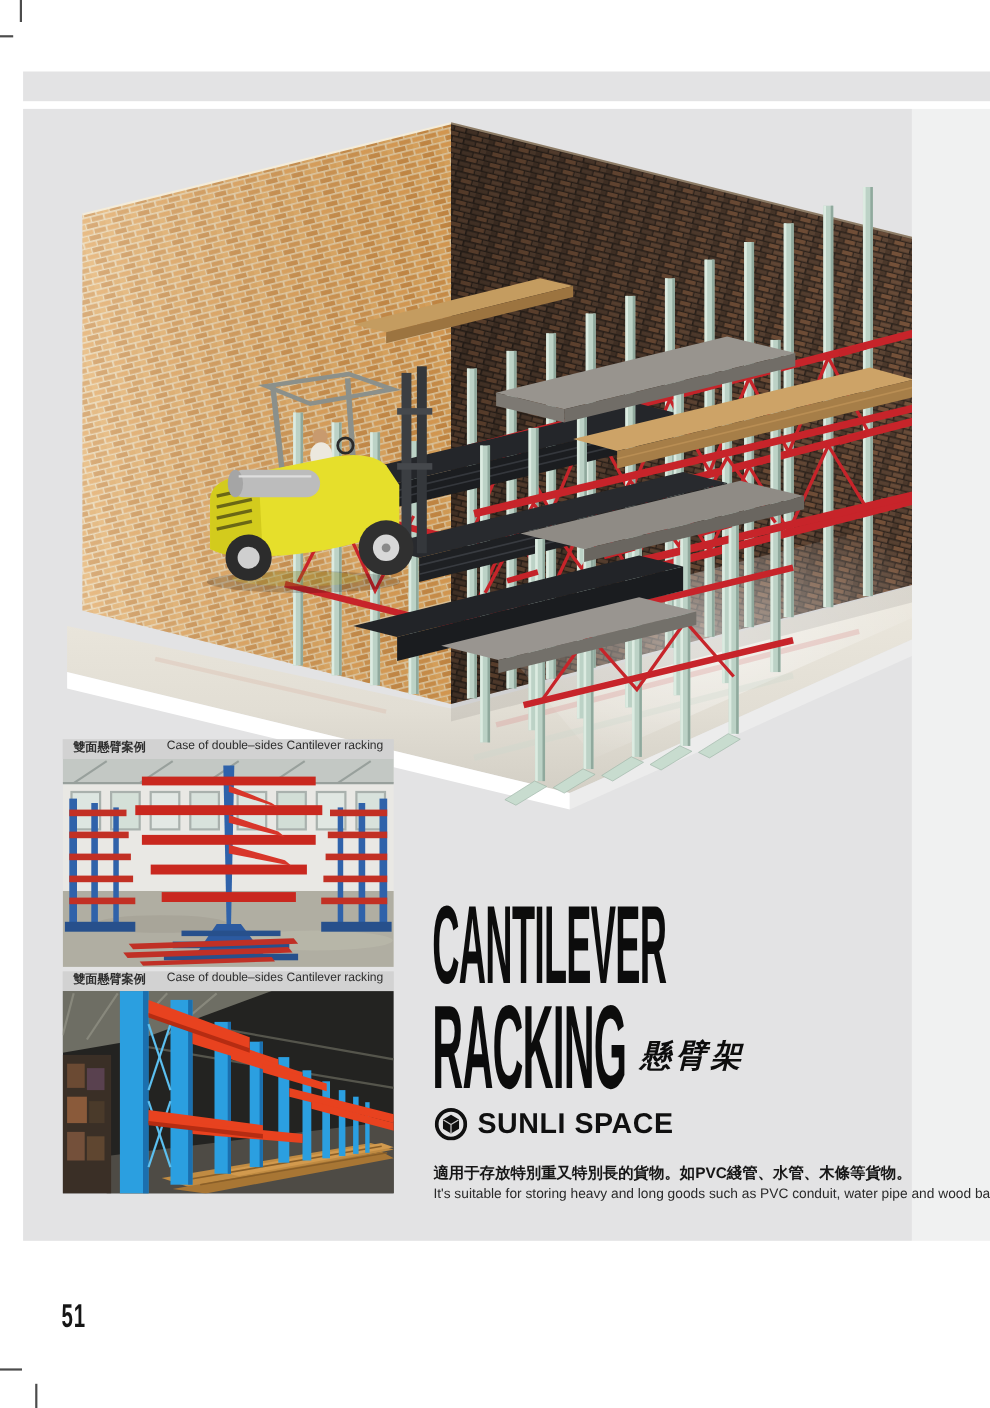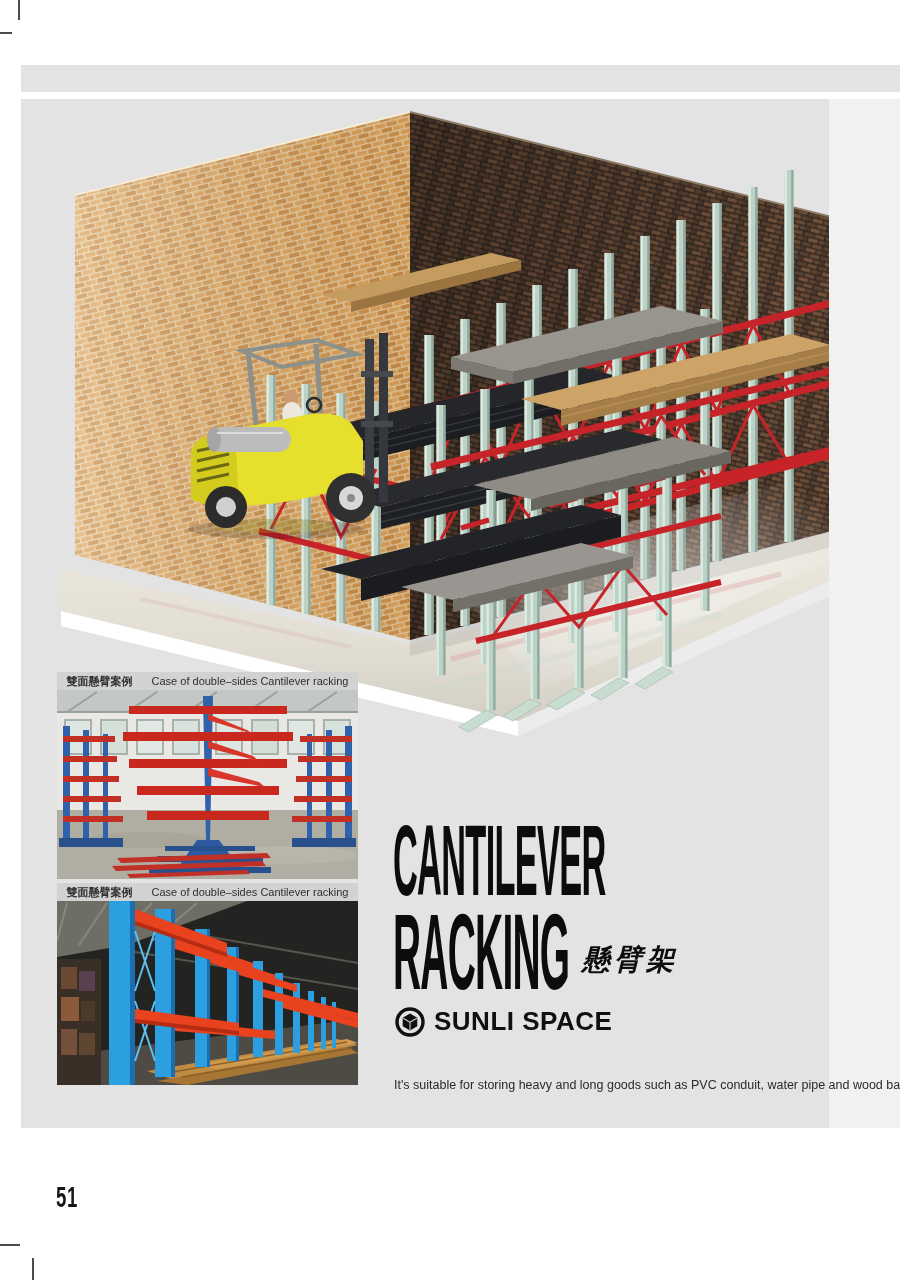--- a/index.html
+++ b/index.html
@@ -15,21 +15,21 @@
 
   .top-bar { position:absolute; left:21px; top:65px; width:879px; height:27px; background:#e3e3e4; }
   .right-strip { position:absolute; left:829px; top:99px; width:71px; height:1029px; background:#f0f1f1; }
   .panel { position:absolute; left:21px; top:99px; width:808px; height:1029px; background:#e3e3e4; }
 
   .scene { position:absolute; left:0; top:0; }
 
   
   .photo-col { position:absolute; left:36px; top:573px; width:301px; }
   .caption { height:18px; background:#d2d2d2; color:#2e2e2e; font-size:11px;
-             display:flex; align-items:center; justify-content:center; white-space:nowrap; }
+             display:flex; justify-content:center; white-space:nowrap; }
   .cap-cn { font-weight:bold; }
   .cap-en { margin-left:19px; }
   .photo { display:block; }
   .photo2-wrap { margin-top:4px; }
 
   
   .info { position:absolute; left:372px; top:722px; width:436px; height:300px; color:#0d0d0d; }
   .t1, .t2 { font-weight:bold; white-space:nowrap; transform-origin:0 0; letter-spacing:-2px; color:#0c0c0c; }
   .t1 { position:absolute; top:0; left:0; font-size:101px; line-height:78px; transform:scaleX(0.34); }
   .t2 { position:absolute; top:90px; left:0; font-size:108px; line-height:82px; transform:scaleX(0.36); }
@@ -470,18 +470,19 @@
           <circle cx="15" cy="15" r="13" fill="none" stroke="#101010" stroke-width="3.4"></circle>
           <polygon points="15,6.5 22.3,10.8 22.3,19.2 15,23.5 7.7,19.2 7.7,10.8" fill="#101010"></polygon>
           <g stroke="#e3e3e4" stroke-width="1.1" opacity="0.9">
             <line x1="15" y1="15.2" x2="15" y2="23"></line>
             <line x1="15" y1="15.2" x2="8.2" y2="11.2"></line>
             <line x1="15" y1="15.2" x2="21.8" y2="11.2"></line>
           </g>
         </svg>
         <span class="brand-name">SUNLI SPACE</span>
       </div>
+      <div class="desc-cn">適用于存放特別重又特別長的貨物。如PVC綫管、水管、木條等貨物。</div>
       <div class="desc-en">It's suitable for storing heavy and long goods such as PVC conduit, water pipe and wood bar, etc.</div>
     </div>
   </div>
 
   <div class="page-num">51</div>
 </div>
 
 </body></html>

